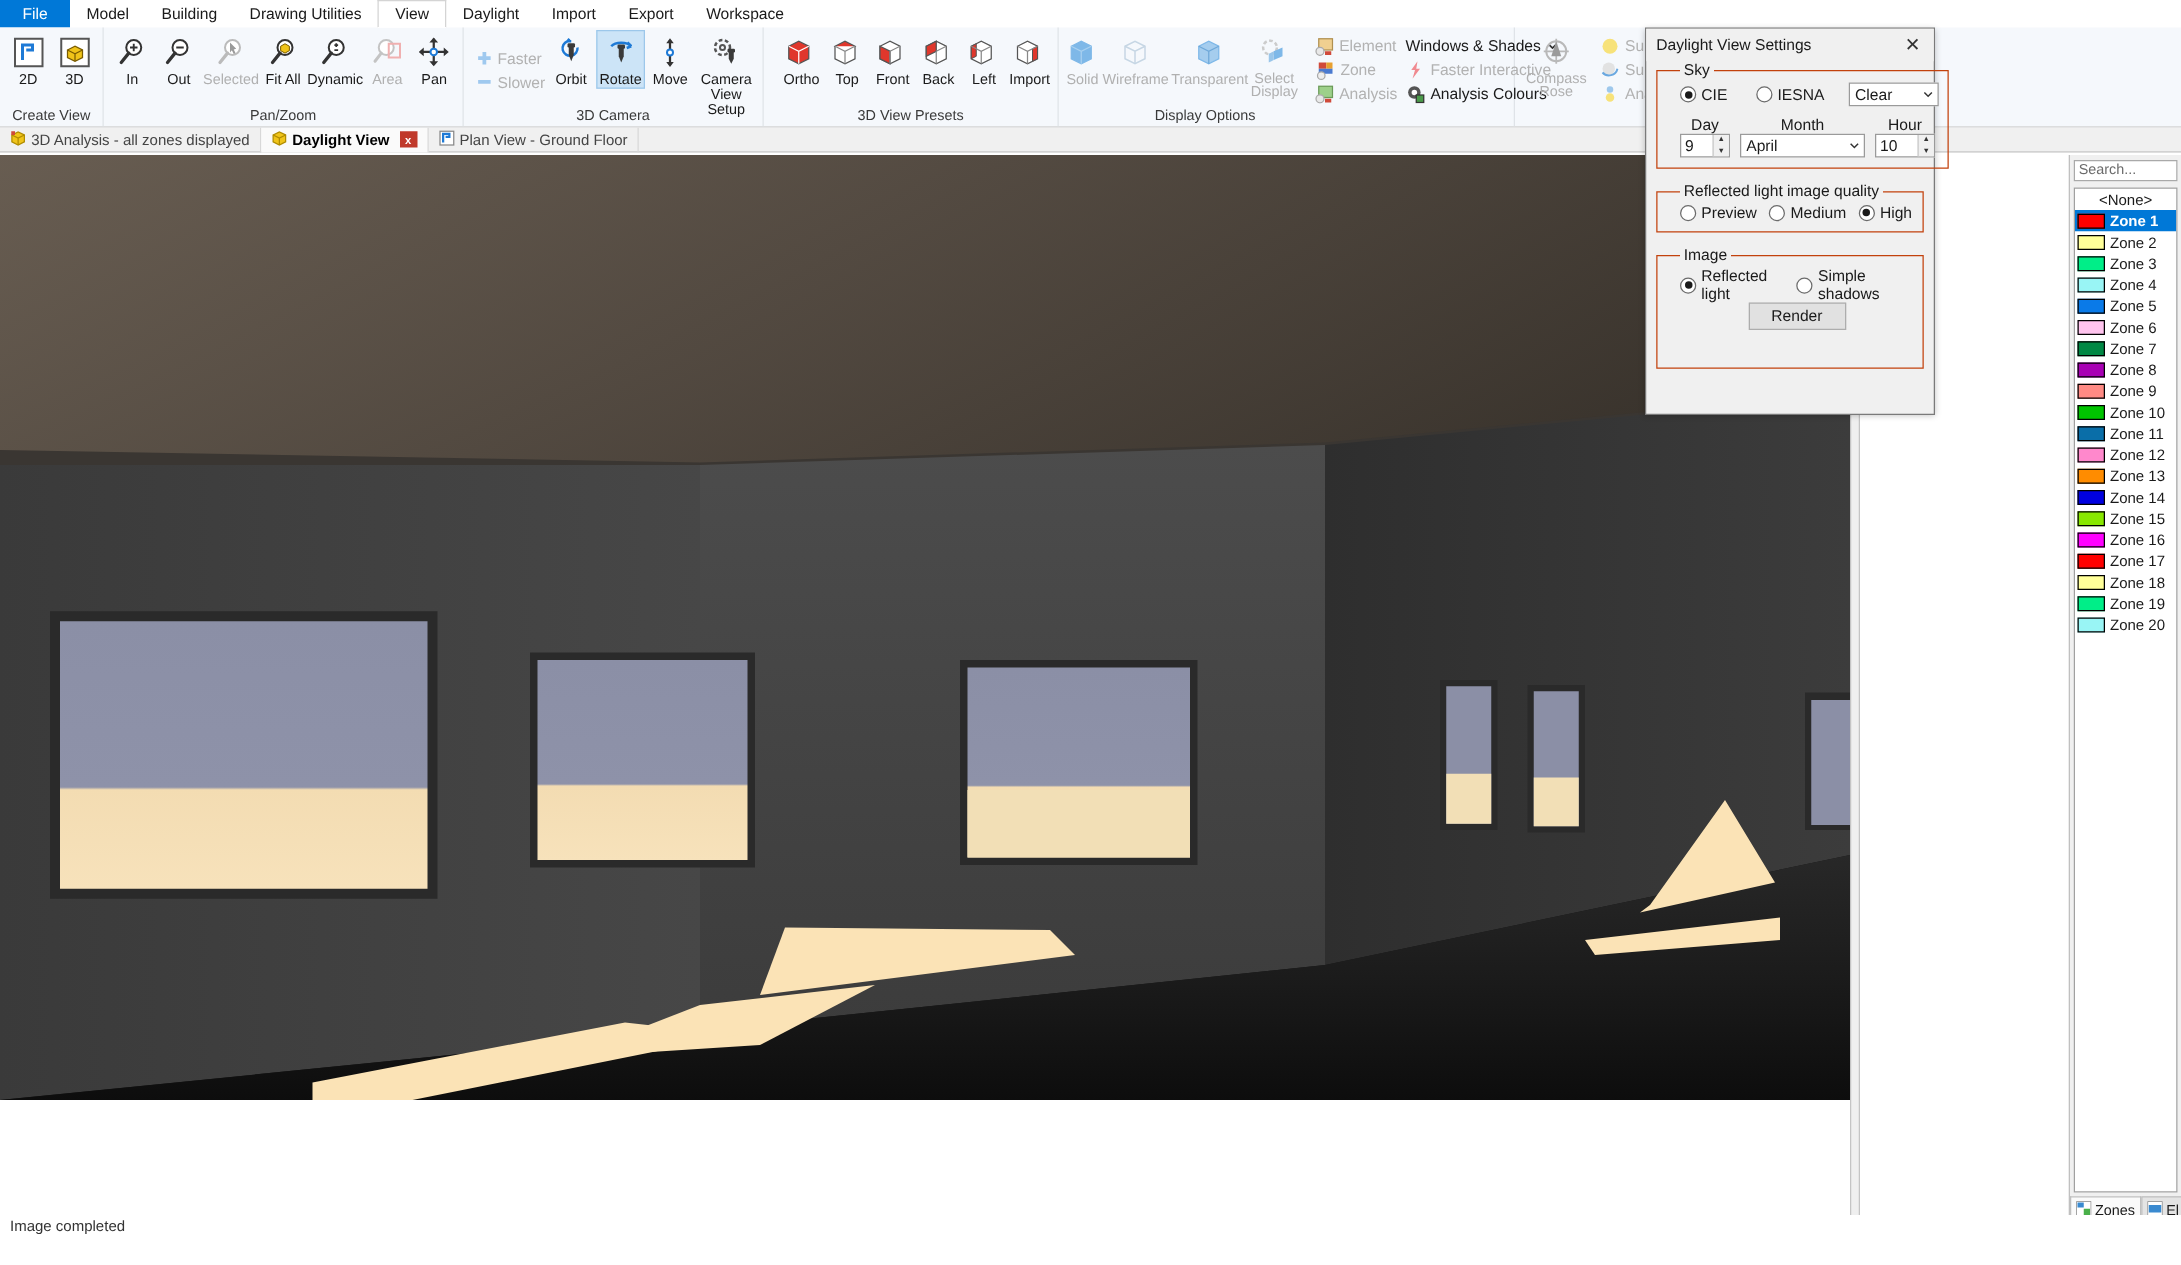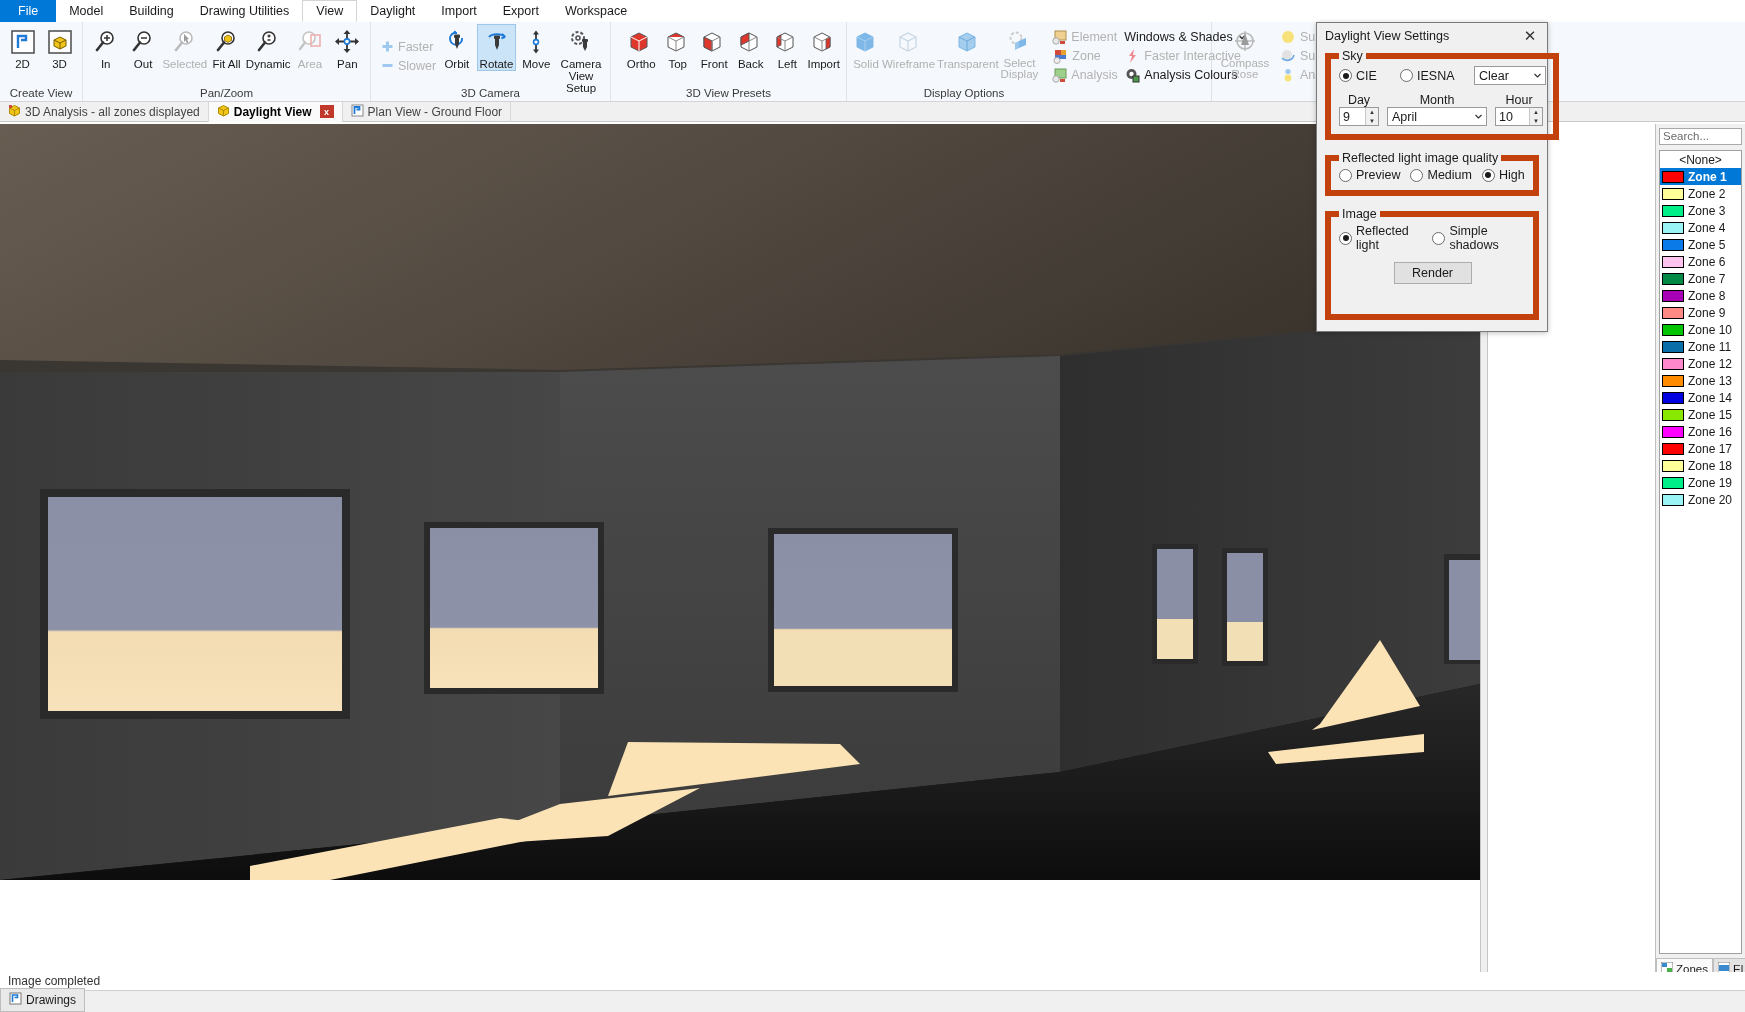--- a/index.html
+++ b/index.html
@@ -66,21 +66,21 @@
   
   .statusbar { position:absolute; left:0; bottom:22px; width:1745px; height:18px; background:#fff; font-size:12px; color:#333; display:flex; align-items:center; padding-left:8px;}
   .taskbar { position:absolute; left:0; bottom:0; width:1745px; height:22px; background:#f0f0f0; border-top:1px solid #d0d0d0; display:flex; align-items:flex-end;}
   .tbtab { display:flex; align-items:center; gap:4px; font-size:12px; padding:3px 8px; border:1px solid #bdbdbd; background:#e9e9e9; }
 
   
   .dialog { position:absolute; left:1316px; top:22px; width:232px; height:310px; background:#f0f0f0; border:1px solid #7a7a7a; box-shadow:0 1px 5px rgba(0,0,0,.25); z-index:40;}
   .dlgtitle { height:26px; display:flex; align-items:center; justify-content:space-between; padding:0 4px 0 8px; font-size:12.5px; background:#f0f0f0; }
   .dlgclose { width:26px; height:22px; display:flex; align-items:center; justify-content:center; font-size:15px; color:#333; cursor:default;}
   .dlgbody { padding:0 8px 8px 8px; }
-  fieldset.grp { border:6px solid #c2410c; margin:0 0 11px 0; padding:3px 7px 8px 8px; }
+  fieldset.grp { border:1px solid #c2410c; margin:0 0 11px 0; padding:3px 7px 8px 18px; }
   fieldset.grp legend { font-size:12.5px; padding:0 3px; }
   .row { display:flex; align-items:center; gap:6px; }
   .radio { display:flex; align-items:center; gap:4px; font-size:12.5px; cursor:default;}
   .rdot { width:13px; height:13px; border-radius:50%; border:1px solid #6b6b6b; background:#fff; display:flex; align-items:center; justify-content:center; flex:none;}
   .rdot.on::after { content:""; width:6px; height:6px; border-radius:50%; background:#1a1a1a; }
   .combo { height:19px; background:#fff; border:1px solid #9a9a9a; display:flex; align-items:center; justify-content:space-between; font-size:12.5px; padding:0 3px 0 4px; cursor:default;}
   .combo .cv { white-space:nowrap; overflow:hidden; }
   .spin { height:19px; display:flex; border:1px solid #9a9a9a; background:#fff; }
   .spin .val { flex:1; font-size:12.5px; padding:1px 3px; display:flex; align-items:center; }
   .spin .arrows { width:13px; border-left:1px solid #c8c8c8; display:flex; flex-direction:column; background:#f0f0f0;}
@@ -808,46 +808,35 @@
           </label>
           <label class="radio">
             <span class="rdot on"></span>
             <span>High</span>
           </label>
         </div>
       </fieldset>
 
       <fieldset class="grp" style="padding-bottom:12px">
         <legend>Image</legend>
-        <div class="row" style="gap:10px;margin-bottom:10px">
+        <div class="row" style="gap:10px;">
           <label class="radio">
             <span class="rdot on"></span>
             <span>Reflected light</span>
           </label>
           <label class="radio">
             <span class="rdot"></span>
             <span>Simple shadows</span>
           </label>
         </div>
         <div class="center" style="margin-bottom:18px">
           <div class="dlgbtn" style="width:78px">Render</div>
         </div>
       </fieldset>
     </div>
   </div>
 
   <div class="statusbar">
     <span>Image completed</span>
   </div>
 
-  <div class="taskbar">
-    <div class="tbtab">
-      <span>
-        <svg width="13" height="13" viewBox="0 0 13 13">
-            <rect x="1" y="1" width="11" height="11" fill="#fff" stroke="#777"></rect>
-            <path d="M3.5 10V3h5v2.5h-3" fill="none" stroke="#1e7ad6" stroke-width="1.6"></path>
-          </svg>
-      </span>
-      <span>Drawings</span>
-    </div>
-  </div>
 
 </div>
 
 </body></html>

